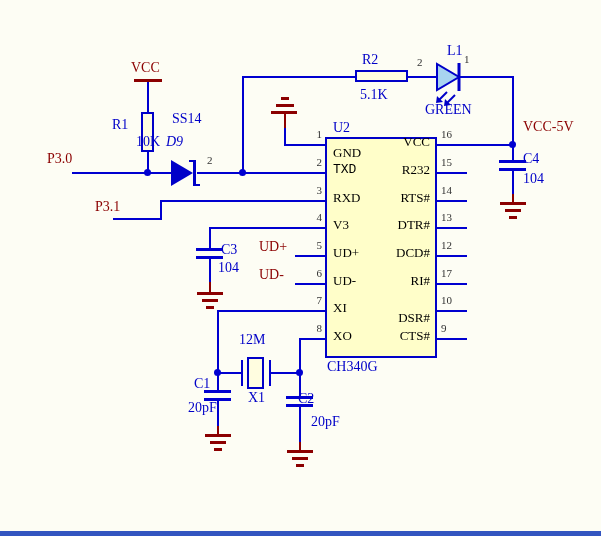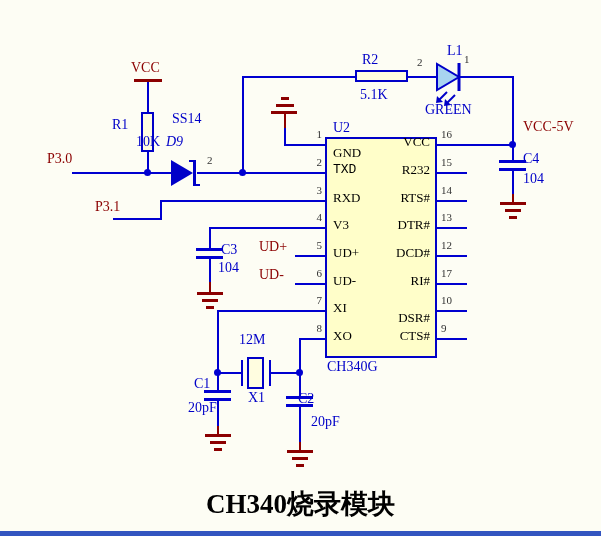--- a/index.html
+++ b/index.html
@@ -243,17 +243,16 @@
     <div class="icnum rr" style="top:129px;">16</div>
     <div class="icnum rr" style="top:157px;">15</div>
     <div class="icnum rr" style="top:185px;">14</div>
     <div class="icnum rr" style="top:212px;">13</div>
     <div class="icnum rr" style="top:240px;">12</div>
     <div class="icnum rr" style="top:268px;">17</div>
     <div class="icnum rr" style="top:295px;">10</div>
     <div class="icnum rr" style="top:323px;">9</div>
   </div>
 
-  <div class="title">CH340烧录模块</div>
 
   <div class="strip"></div>
 
 </div>
 
 </body></html>

